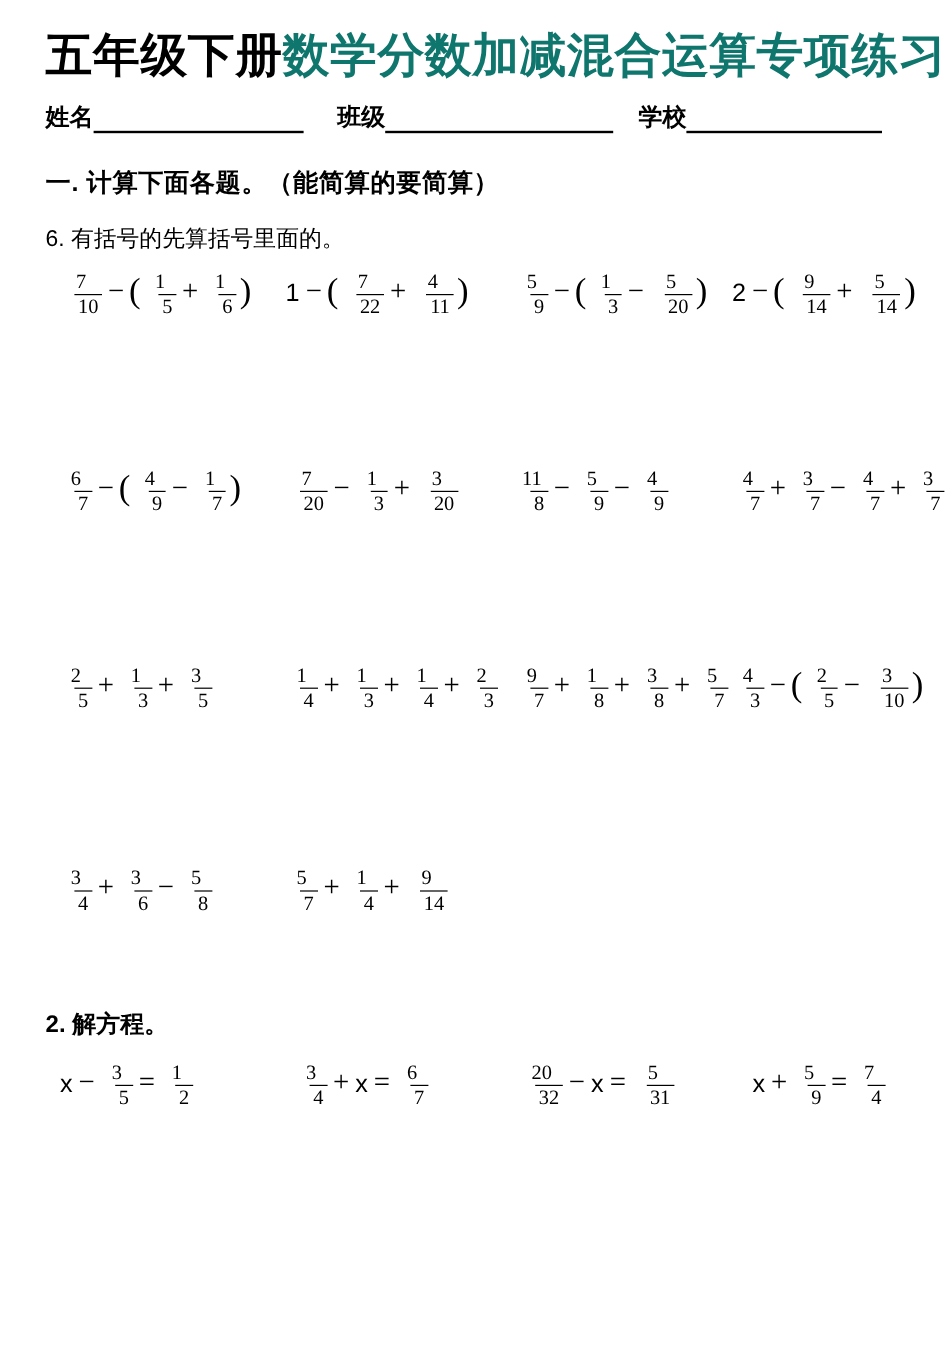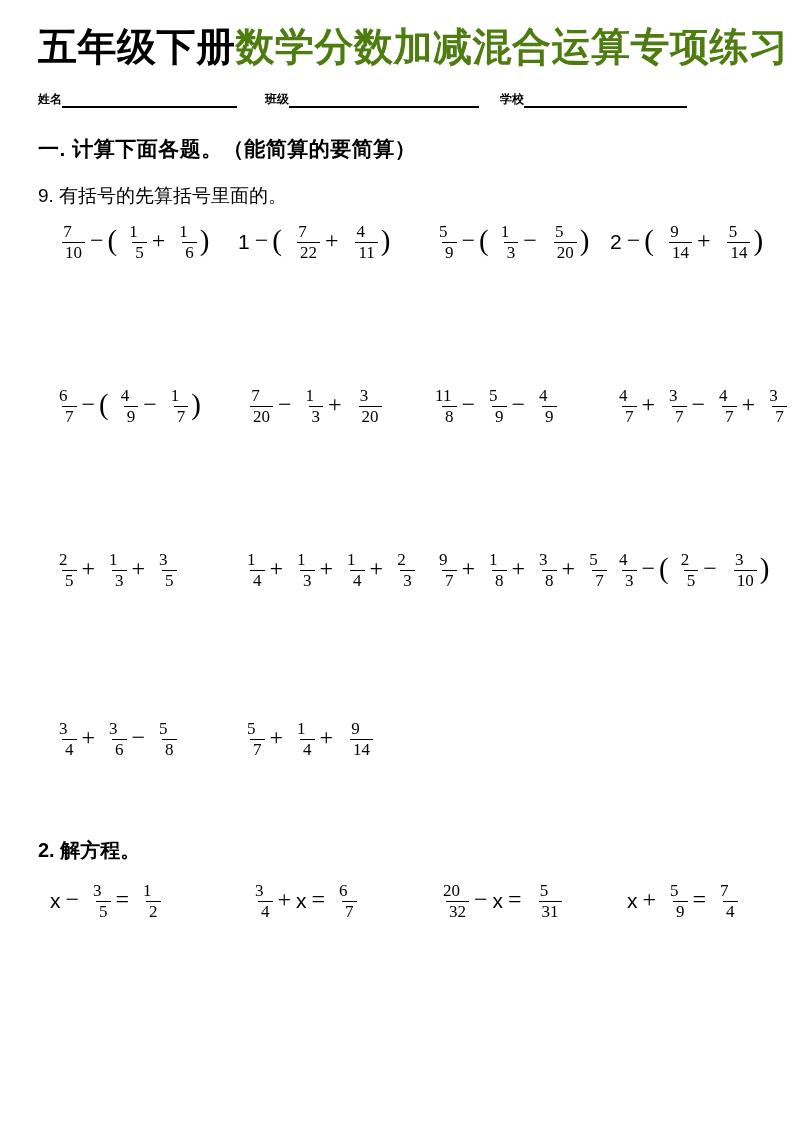--- a/index.html
+++ b/index.html
@@ -9,23 +9,23 @@
     color: #000;
     font-family: "Liberation Sans", sans-serif;
     overflow: hidden;
   }
   .page { box-sizing: border-box; width: 793px; height: 1122px; padding: 24px 28px 0 38px; }
 
   .title {
     margin: 0; font-size: 39px; font-weight: bold;
     line-height: 1.18; white-space: nowrap; letter-spacing: 0.5px;
   }
-  .t-red { color: #4d7c0f; }
-
-  .fields { display: flex; align-items: flex-end; margin-top: 14px; font-size: 12px; font-weight: bold; }
+  .t-red { color: #0f766e; }
+
+  .fields { display: flex; align-items: flex-end; margin-top: 14px; font-size: 20px; font-weight: bold; }
   .field { display: flex; align-items: flex-end; }
   .fline { display: inline-block; border-bottom: 2px solid #000; height: 22px; }
   .fline-1 { width: 175px; margin-right: 28px; }
   .fline-2 { width: 190px; margin-right: 21px; }
   .fline-3 { width: 163px; }
 
   .sec-heading { margin-top: 27px; font-size: 21px; font-weight: bold; letter-spacing: 0.5px; }
   .instruction { margin-top: 20px; font-size: 19px; }
 
   .problems { margin-top: 9px; }
@@ -85,21 +85,21 @@
       <span>班级</span>
         <span class="fline fline-2"></span>
     </div>
     <div class="field">
       <span>学校</span>
         <span class="fline fline-3"></span>
     </div>
   </div>
 
   <div class="sec-heading">一. 计算下面各题。（能简算的要简算）</div>
-  <div class="instruction">9. 有括号的先算括号里面的。</div>
+  <div class="instruction">6. 有括号的先算括号里面的。</div>
 
   <div class="problems">
       <div class="prob-row">
         <div class="expr">
           <span class="frac">
             <span class="num">7</span>
             <span class="den">10</span>
           </span>
           <span class="op">−</span>
           <span class="paren">(</span>

